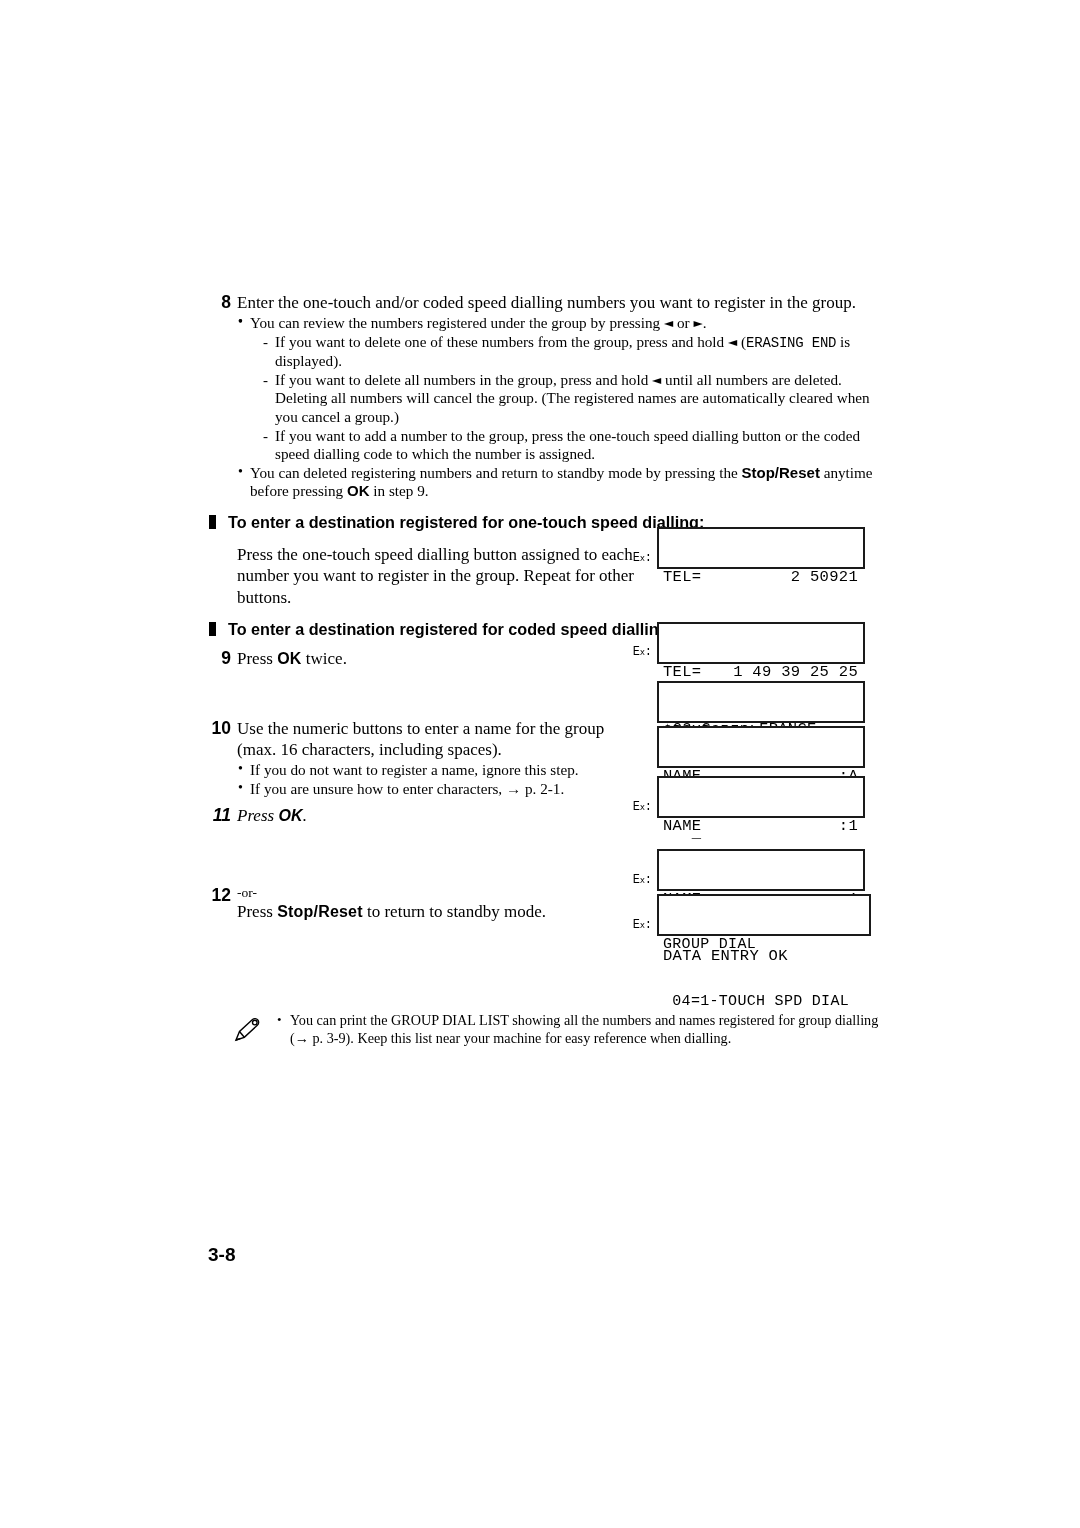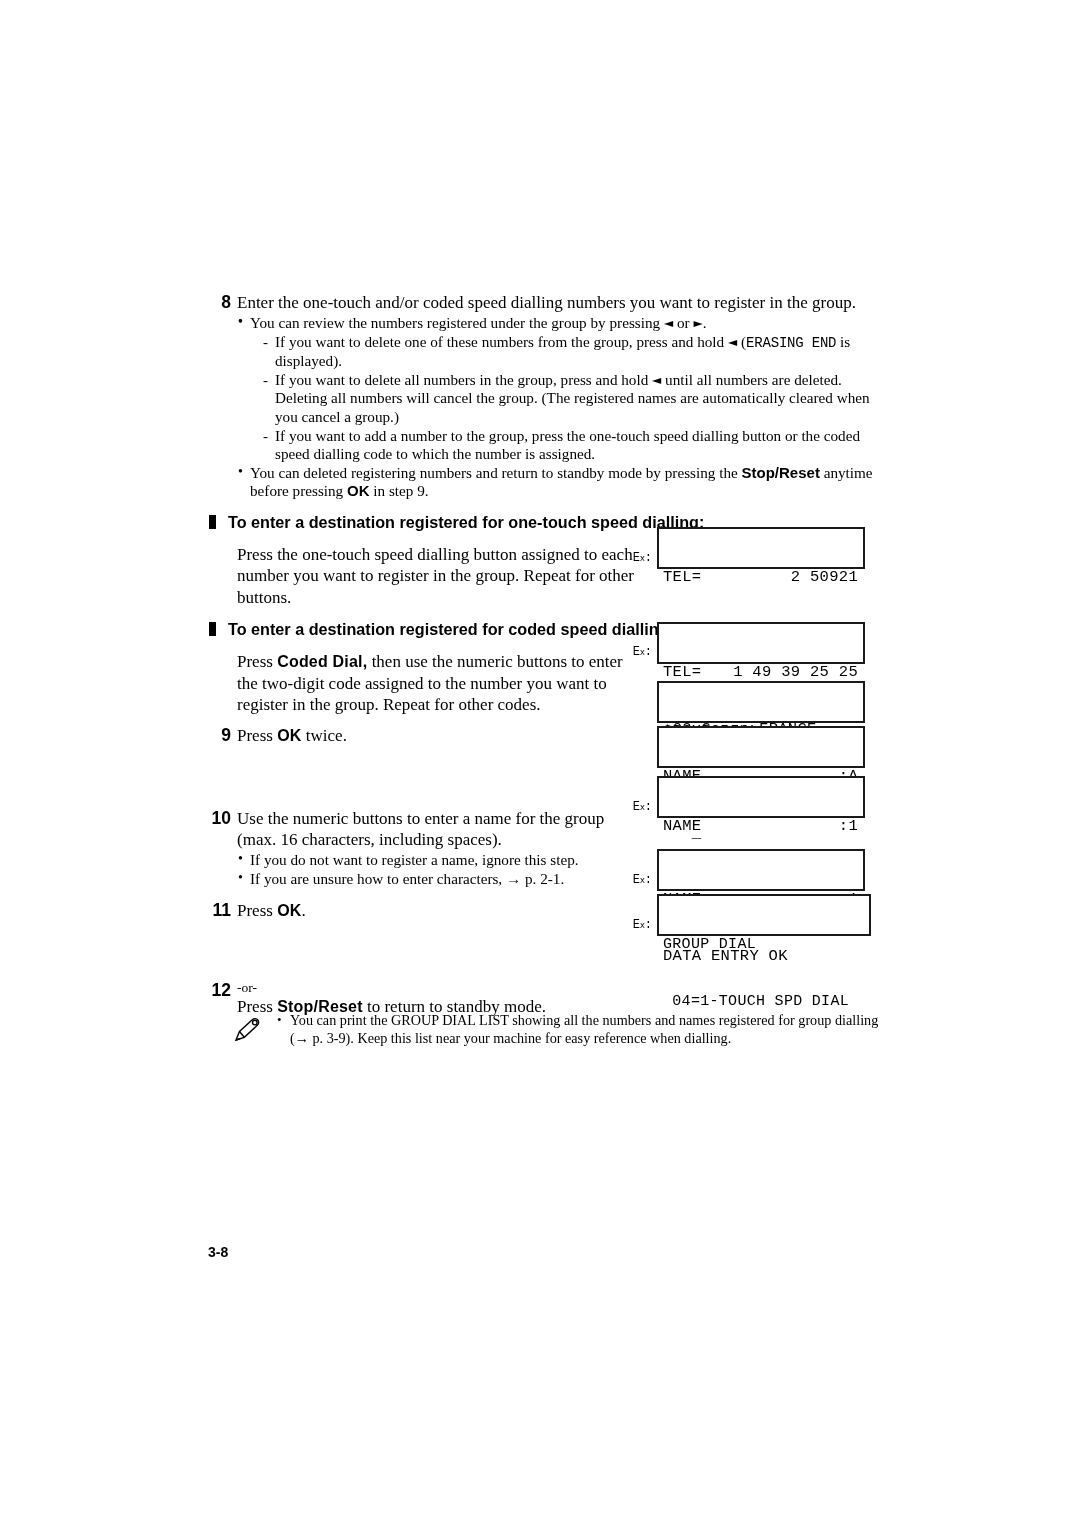--- a/index.html
+++ b/index.html
@@ -181,21 +181,21 @@
     font-size: 13px;
   }
 
   
   .pagenum {
     position: absolute;
     left: 208px;
     top: 1244px;
     font-family: "Liberation Sans", sans-serif;
     font-weight: bold;
-    font-size: 14px;
+    font-size: 19px;
   }
 </style>
 </head>
 <body>
 
 <div class="page">
 
   <div class="content">
 
     <div class="step">
@@ -232,47 +232,44 @@
 
     <div class="para" style="margin-top:12px;">
       <span>Press the one-touch speed dialling button assigned to each number you want to register in the group. Repeat for other buttons.</span>
     </div>
 
     <div class="subhead" style="margin-top:11px;">
       <span class="bar"></span>
       <span>To enter a destination registered for coded speed dialling:</span>
     </div>
 
-    <div class="para" style="margin-top:12px;">
-      <span>Press </span><span class="bk">Coded Dial,</span><span> then use the numeric buttons to enter the two-digit code assigned to the number you want to register in the group. Repeat for other codes.</span>
-    </div>
 
     <div class="step" style="margin-top:9px;">
       <div class="step-num">9</div>
       <div class="step-title">
         <span>Press </span><span class="bk">OK</span><span> twice.</span>
       </div>
     </div>
 
-    <div class="step" style="margin-top:62px;">
+    <div class="step" style="margin-top:49px;">
       <div class="step-num">10</div>
       <div class="step-title" style="width:400px;">Use the numeric buttons to enter a name for the group (max. 16 characters, including spaces).</div>
       <ul class="bullets">
         <li>
           <span class="bdot">•</span>
           <span>If you do not want to register a name, ignore this step.</span>
         </li>
         <li>
           <span class="bdot">•</span>
           <span>If you are unsure how to enter characters, → p. 2-1.</span>
         </li>
       </ul>
     </div>
 
-    <div class="step" style="margin-top:12px;">
+    <div class="step" style="margin-top:6px;font-style:italic;">
       <div class="step-num">11</div>
       <div class="step-title">
         <span>Press </span><span class="bk">OK</span><span>.</span>
       </div>
     </div>
 
     <div class="step" style="margin-top:59px;">
       <div class="step-num">12</div>
       <div style="font-size:13.5px;line-height:16px;">-or-</div>
       <div class="step-title">

